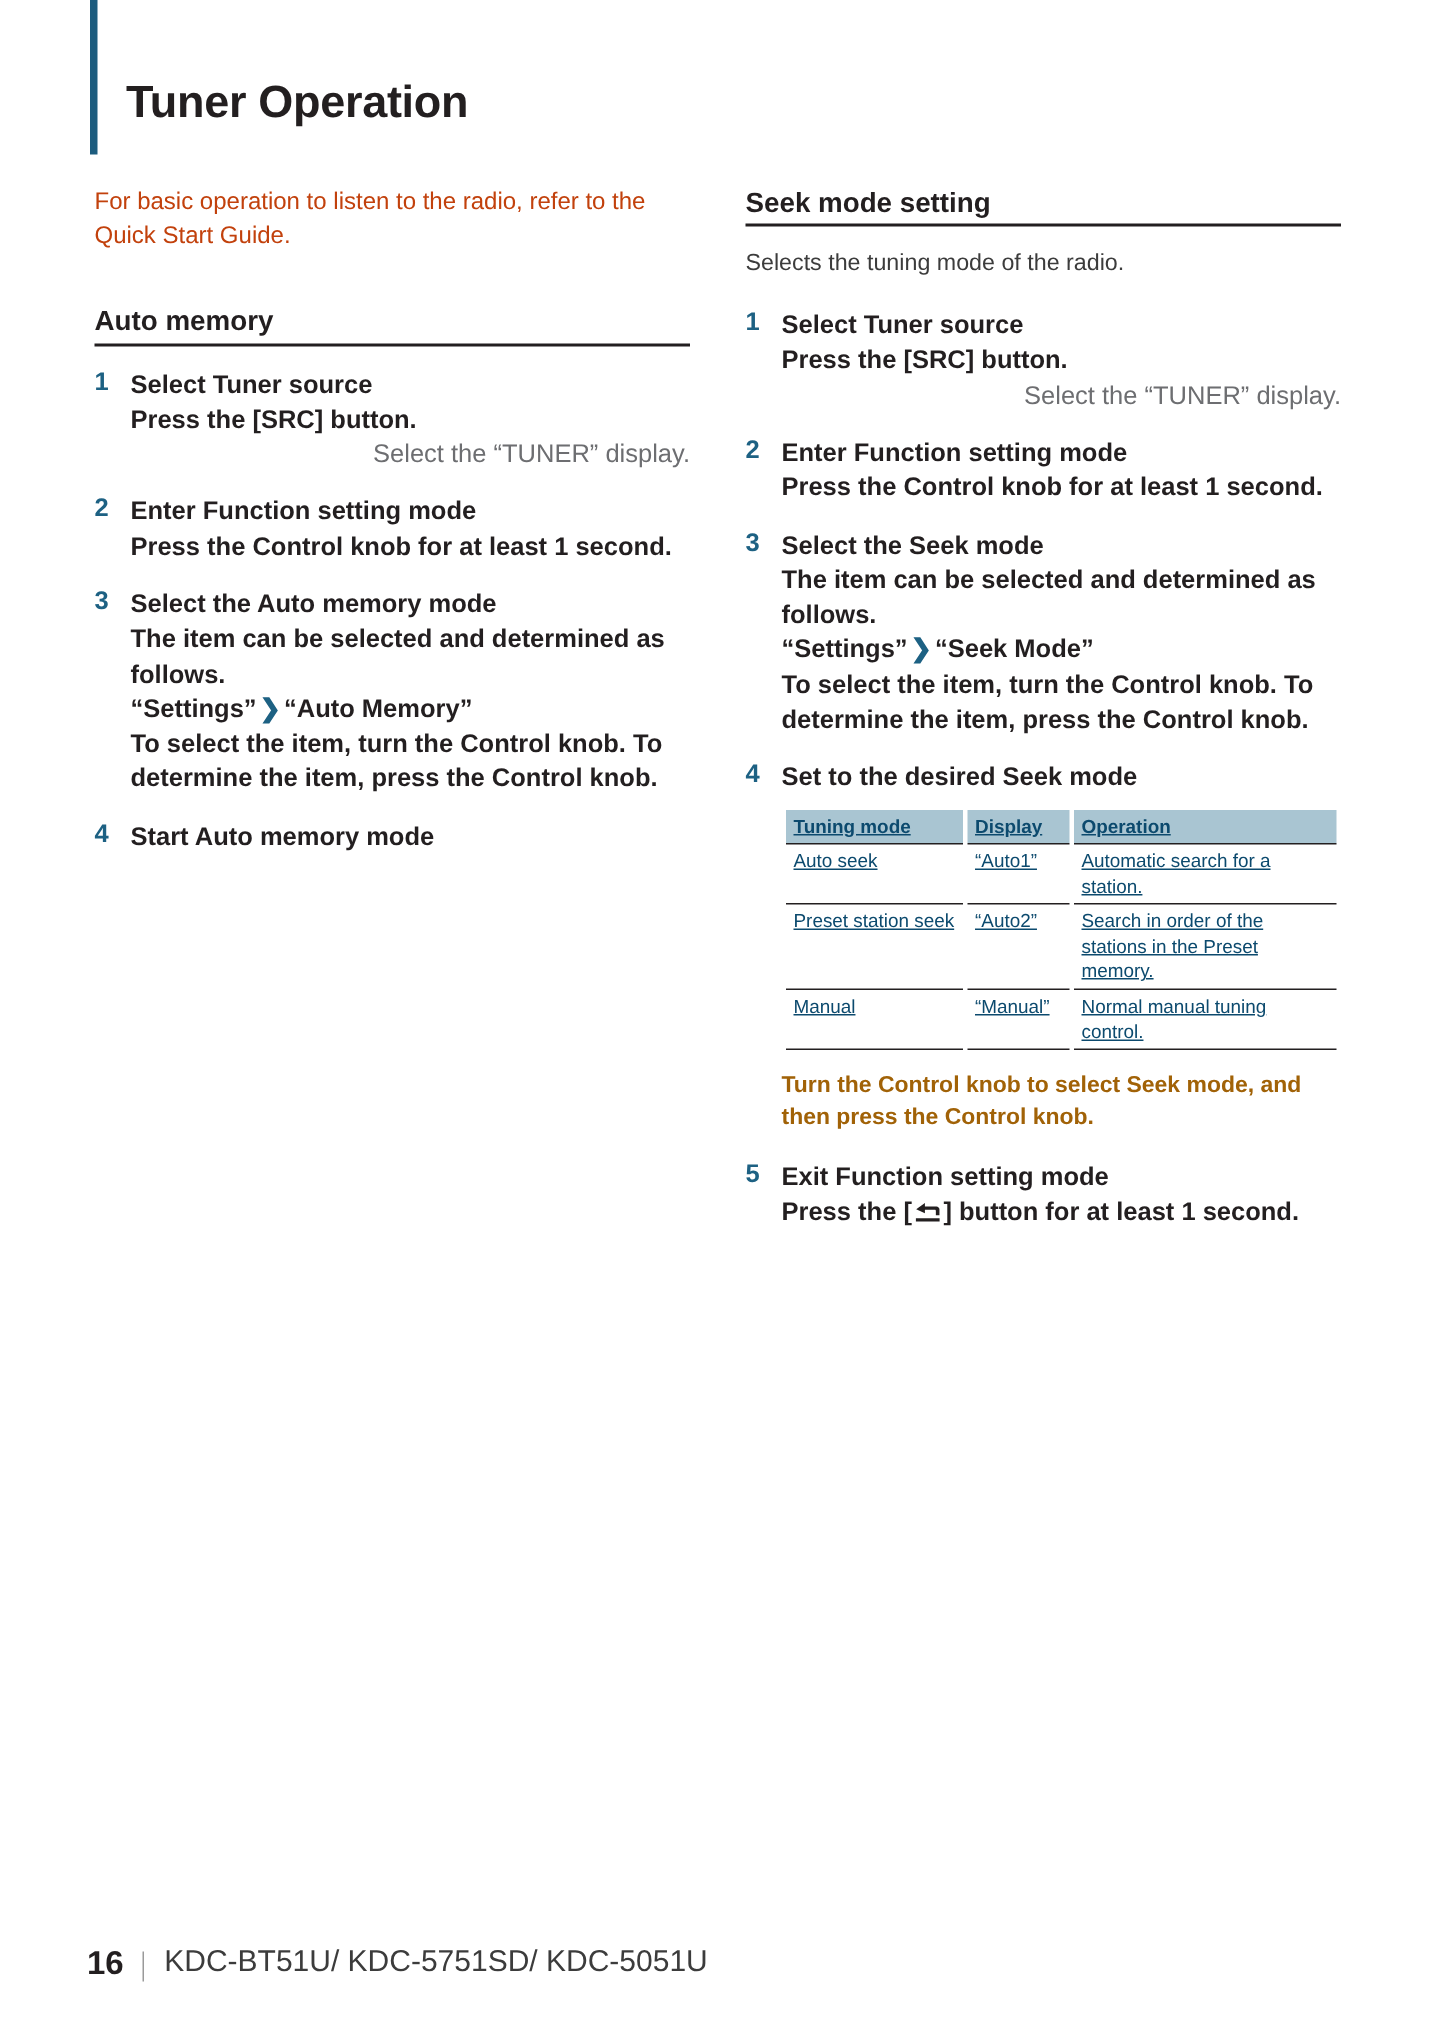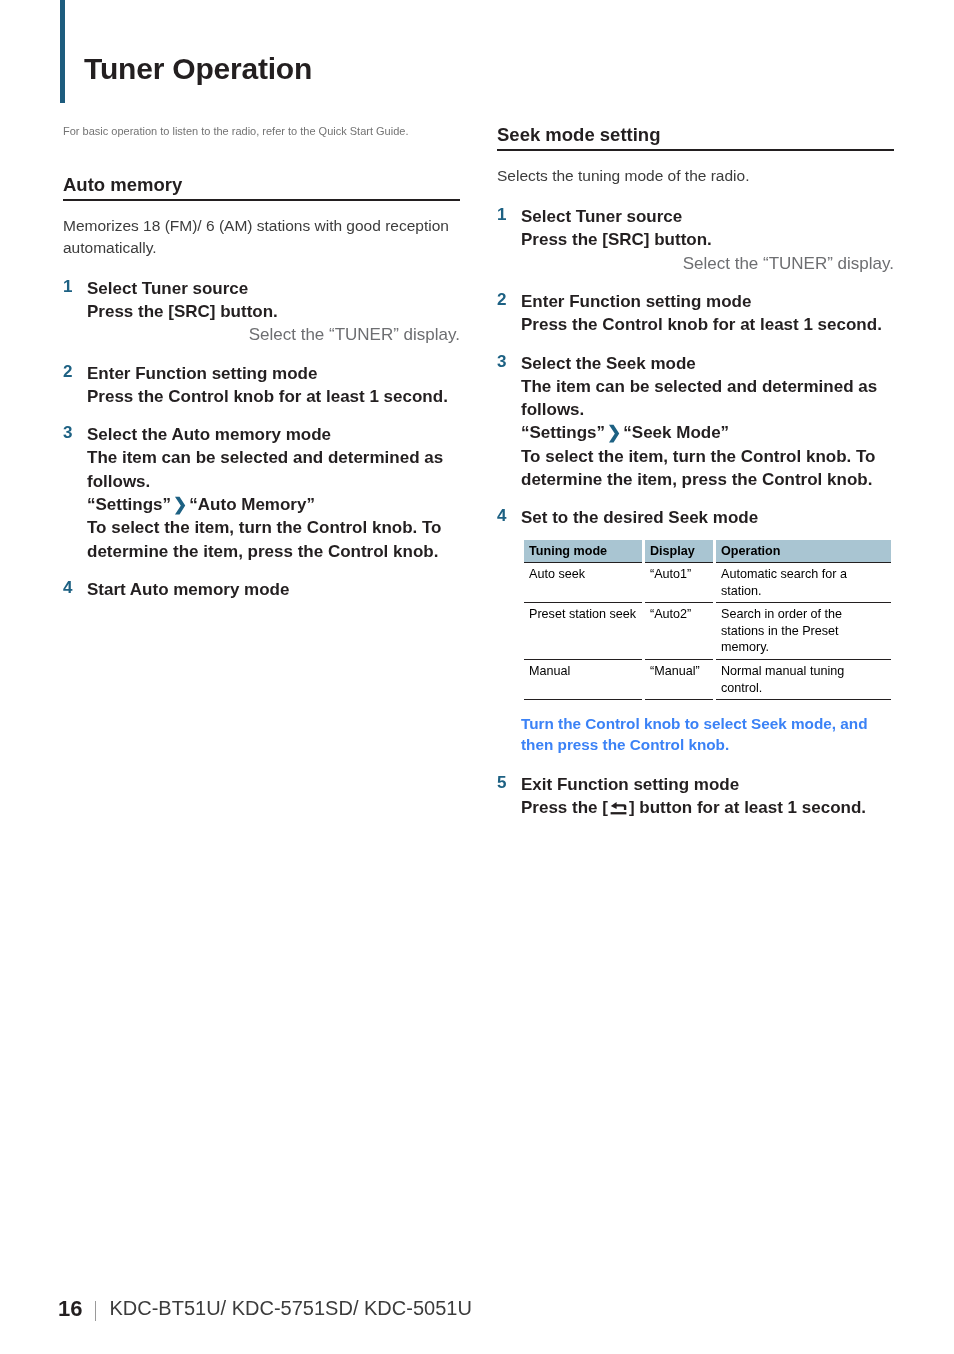--- a/index.html
+++ b/index.html
@@ -40,23 +40,23 @@
   
   .column {
     position: absolute;
     top: 124px;
     width: 397px;
   }
   .column.left  { left: 63px; }
   .column.right { left: 497px; }
 
   .intro {
-    font-size: 11px;
+    font-size: 16px;
     line-height: 1.42;
-    color: #737373;
+    color: #c2410c;
     margin: 0 0 34px 0;
   }
 
   
   .section {
     margin-top: 0;
   }
   .section-heading {
     font-size: 18.5px;
     font-weight: bold;
@@ -122,22 +122,23 @@
     margin: 0 2px;
   }
 
   
   .mode-table {
     width: 100%;
     border-collapse: separate;
     border-spacing: 3px 0;
     margin: 10px 0 14px 0;
     font-size: 12.6px;
-    color: #000000;
+    color: #0c4a6e;
     table-layout: fixed;
+    text-decoration: underline;
   }
   .mode-table th {
     background: #a9c5d2;
     text-align: left;
     font-weight: bold;
     padding: 3px 5px 3px 5px;
     line-height: 1.3;
     vertical-align: middle;
     border: 0;
   }
@@ -153,21 +154,21 @@
     border-bottom: 1.1px solid #231f20;
   }
   .col-mode    { width: 118px; }
   .col-display { width: 68px;  }
   .col-op      { width: auto;  }
 
   .after-table {
     font-size: 15.3px;
     line-height: 1.37;
     font-weight: bold;
-    color: #3b82f6;
+    color: #a16207;
     margin: 0 0 17px 0;
   }
 
   
   .footer {
     position: absolute;
     left: 58px;
     bottom: 34px;
     display: flex;
     align-items: flex-start;
@@ -201,21 +202,20 @@
 
 <h1 class="page-title">Tuner Operation</h1>
 
 <div class="column left">
 
   <p class="intro">For basic operation to listen to the radio, refer to the Quick Start Guide.</p>
 
   <div class="section">
     <h2 class="section-heading">Auto memory</h2>
     <hr class="section-rule">
-    <p class="section-desc">Memorizes 18 (FM)/ 6 (AM) stations with good reception automatically.</p>
 
     <ol class="steps">
 
       <li class="step">
         <span class="step-num">1</span>
         <span class="step-line bold">Select Tuner source</span>
         <span class="step-line bold">Press the [SRC] button.</span>
         <span class="step-line normal">Select the “TUNER” display.</span>
       </li>
 

